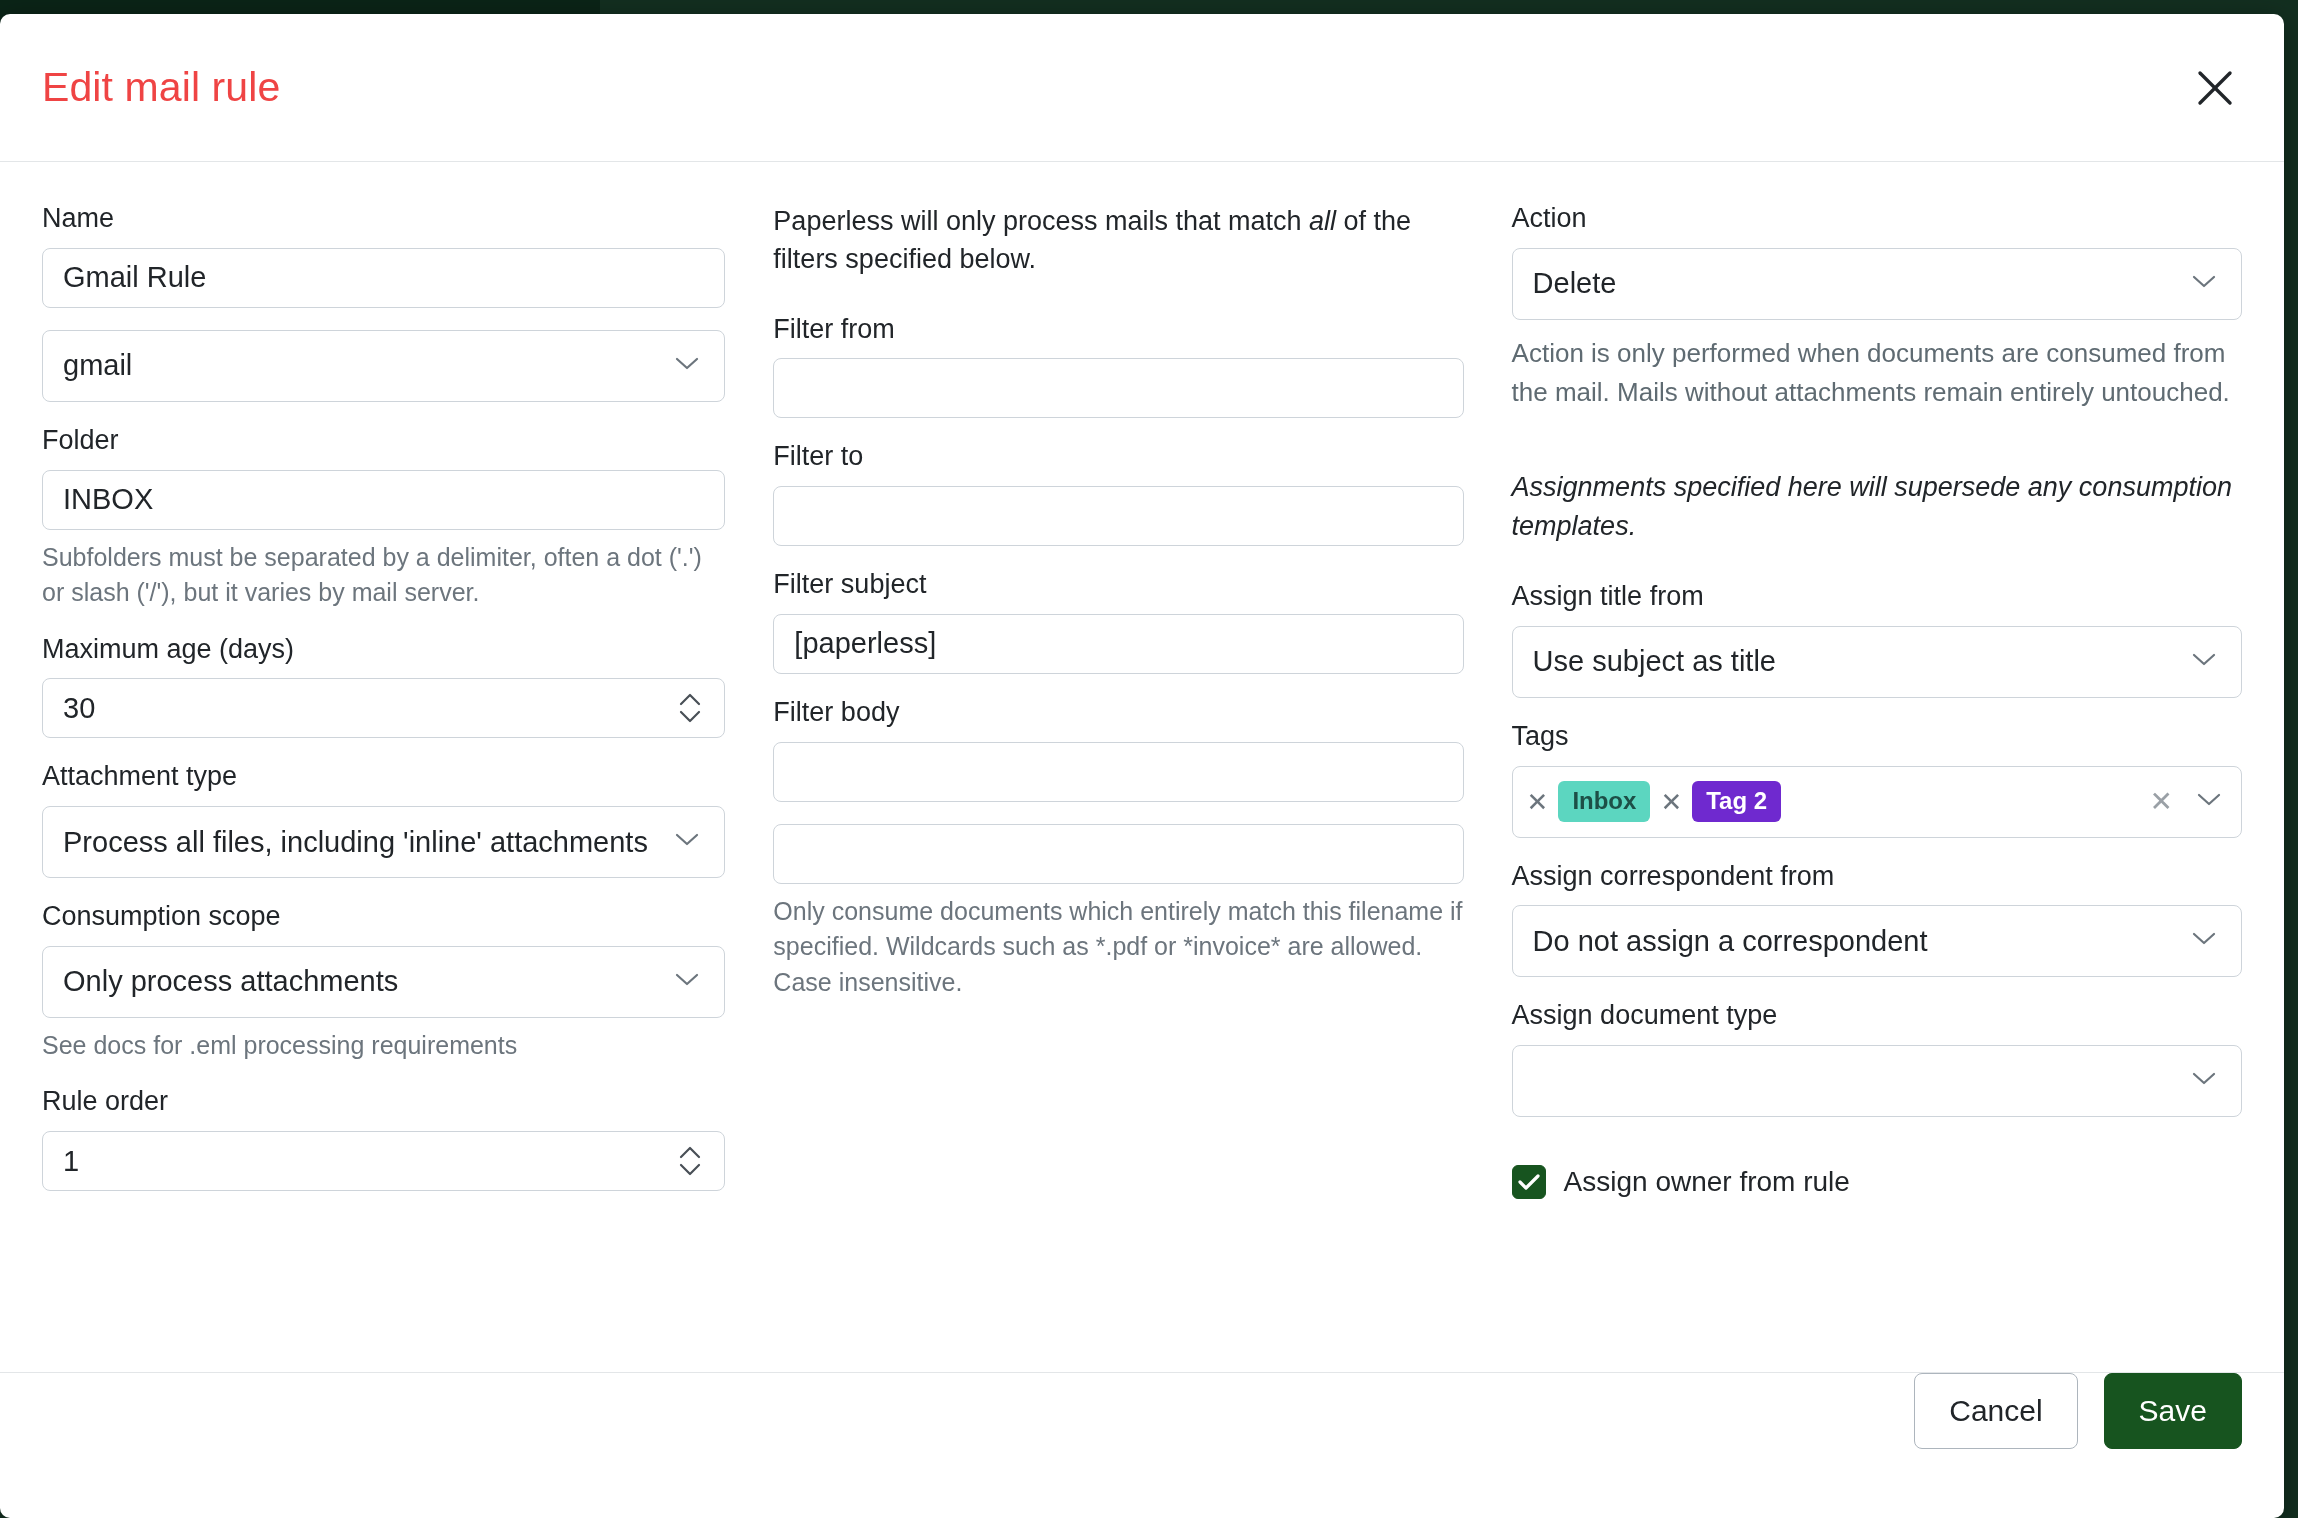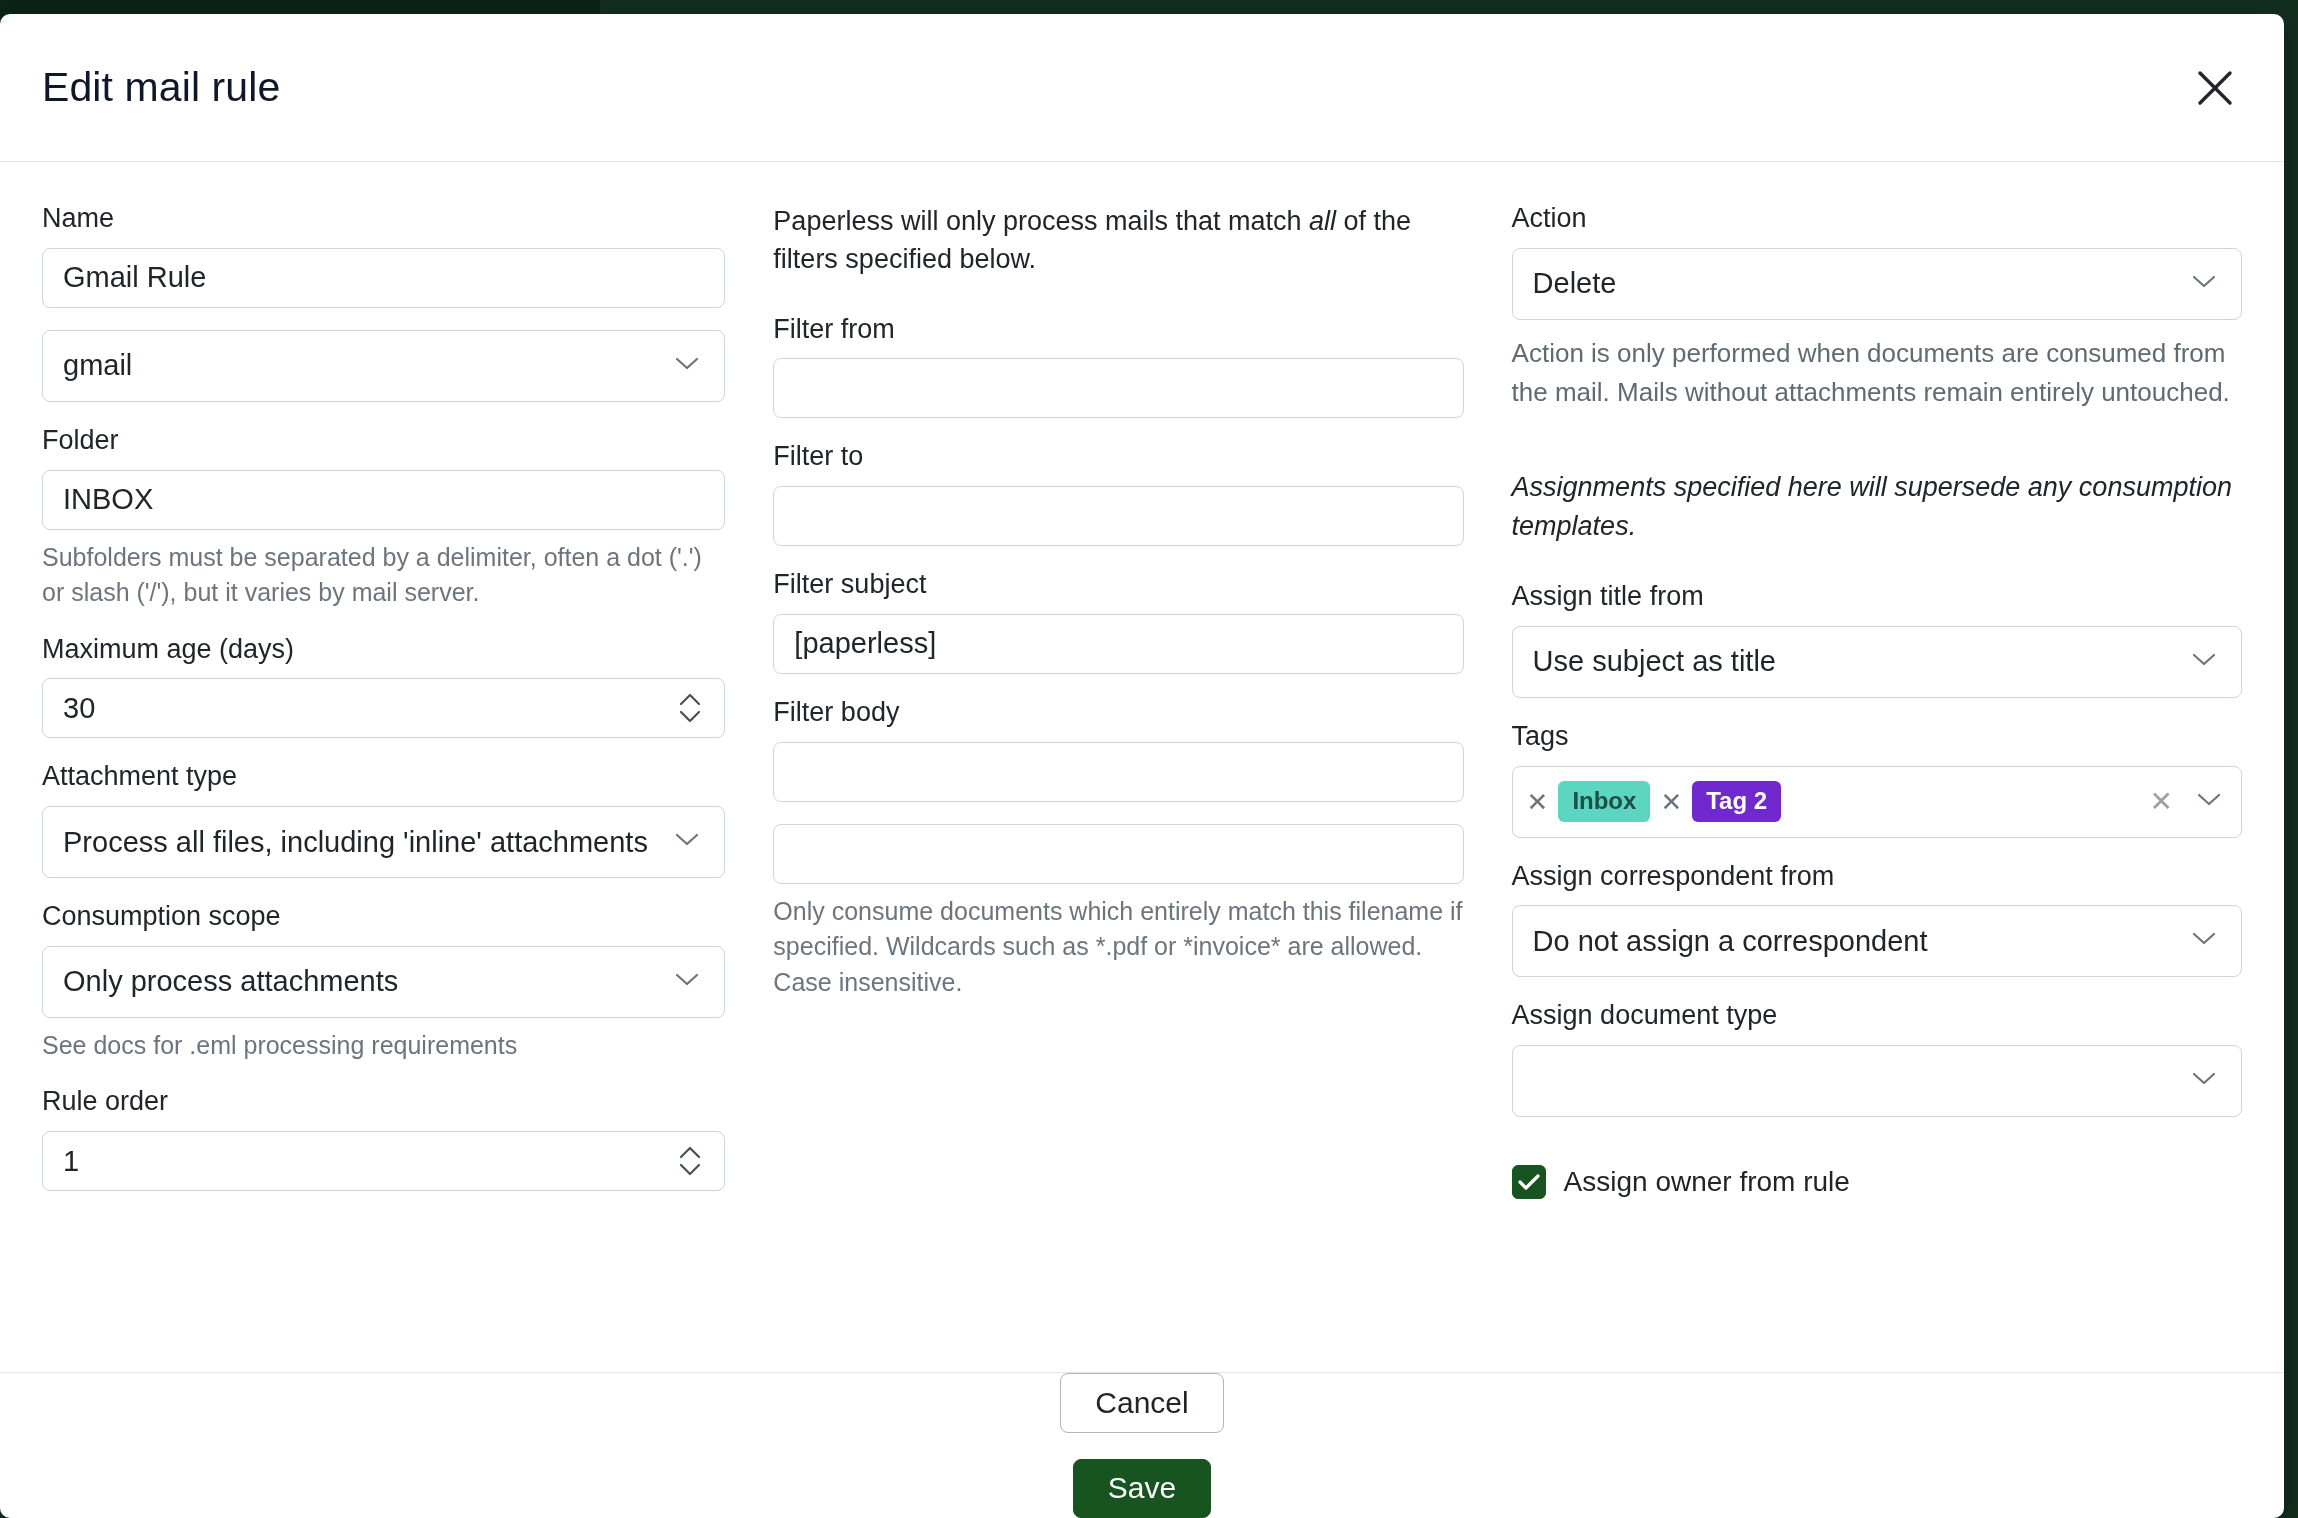--- a/index.html
+++ b/index.html
@@ -40,21 +40,21 @@
     height: 148px;
     min-height: 148px;
     border-bottom: 1px solid #e3e6e8;
     display: flex;
     align-items: center;
     justify-content: space-between;
     padding: 0 40px 0 42px;
   }
   .modal-title {
     font-size: 41px;
-    color: #0f172a;
+    color: #ef4444;
     font-weight: 400;
     letter-spacing: 0.1px;
   }
   .close-btn {
     width: 58px; height: 58px;
     display: flex; align-items: center; justify-content: center;
     cursor: pointer;
     border: none;
     background: transparent;
     padding: 0;
@@ -210,25 +210,23 @@
     display: flex; align-items: center; justify-content: center;
     border: 1px solid #17541f;
   }
   .check-label { font-size: 28px; color: #212529; }
 
   .modal-footer {
     height: 146px;
     min-height: 146px;
     border-top: 1px solid #e3e6e8;
     display: flex;
-    align-items: center;
     justify-content: flex-end;
     gap: 26px;
-    padding: 0 57px;
-    flex-direction: column;
+    padding: 0 42px;
   }
   .btn {
     height: 76px;
     border-radius: 8px;
     font-size: 30px;
     padding: 0 34px;
     cursor: pointer;
     font-family: "Liberation Sans", sans-serif;
   }
   .btn-cancel {

